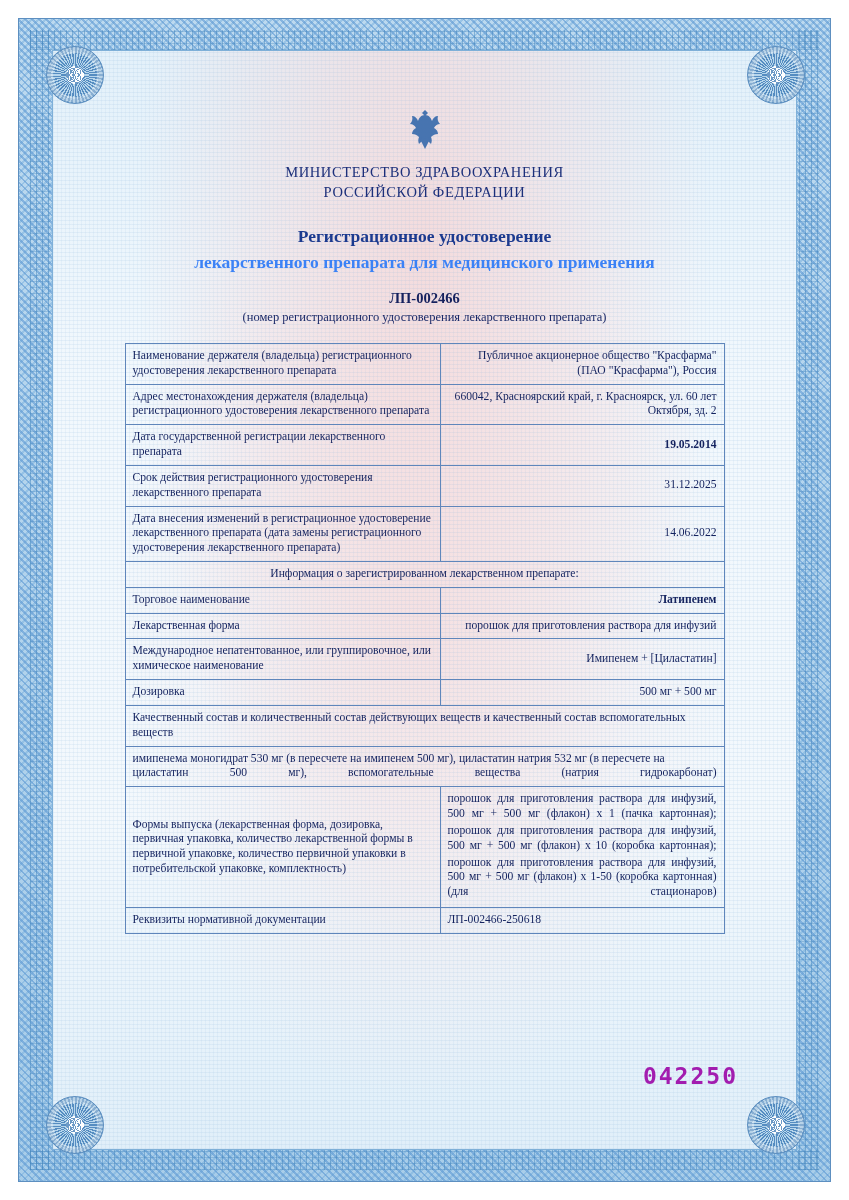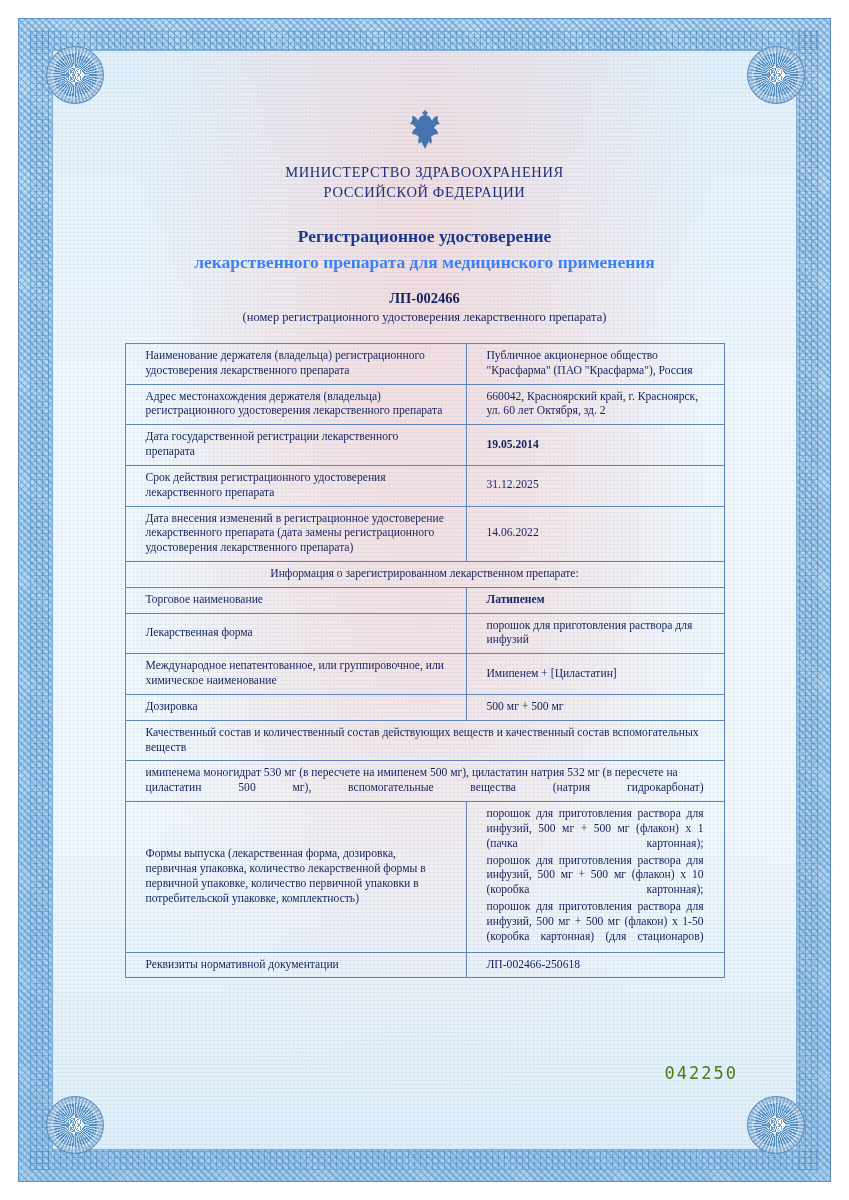--- a/index.html
+++ b/index.html
@@ -141,45 +141,45 @@
   
   table.doc {
     margin: 18px auto 0;
     width: 600px;
     border-collapse: collapse;
     font-size: 11.6px;
     color: #14235f;
   }
   table.doc td {
     border: 1px solid #5f86bb;
-    padding: 5px 20px;
+    padding: 5px 7px;
     vertical-align: middle;
     line-height: 1.28;
   }
   td.label { width: 300px; text-align: left; }
-  td.value { text-align: left; }
+  td.value { text-align: right; }
   td.center-full { text-align: center; }
   td.bold { font-weight: bold; }
   td.left-full { text-align: left; }
   .just-block {
     text-align: justify;
     text-align-last: justify;
     hyphens: auto;
   }
   .just-block p { margin: 0 0 2px; }
 
   .serial {
     position: absolute;
     right: 58px;
     top: 1012px;
     font-family: "DejaVu Sans Mono", monospace;
-    font-size: 17px;
+    font-size: 23px;
     letter-spacing: 2px;
-    color: #4d7c0f;
-    font-weight: normal;
+    color: #a21caf;
+    font-weight: bold;
   }
 </style>
 </head>
 <body>
 
 <div class="page">
 
   <div class="border-outer"></div>
   <div class="side-pattern" style="left:30px; top:30px; width:789px; height:20px;"></div>
   <div class="side-pattern" style="left:30px; top:1150px; width:789px; height:20px;"></div>

